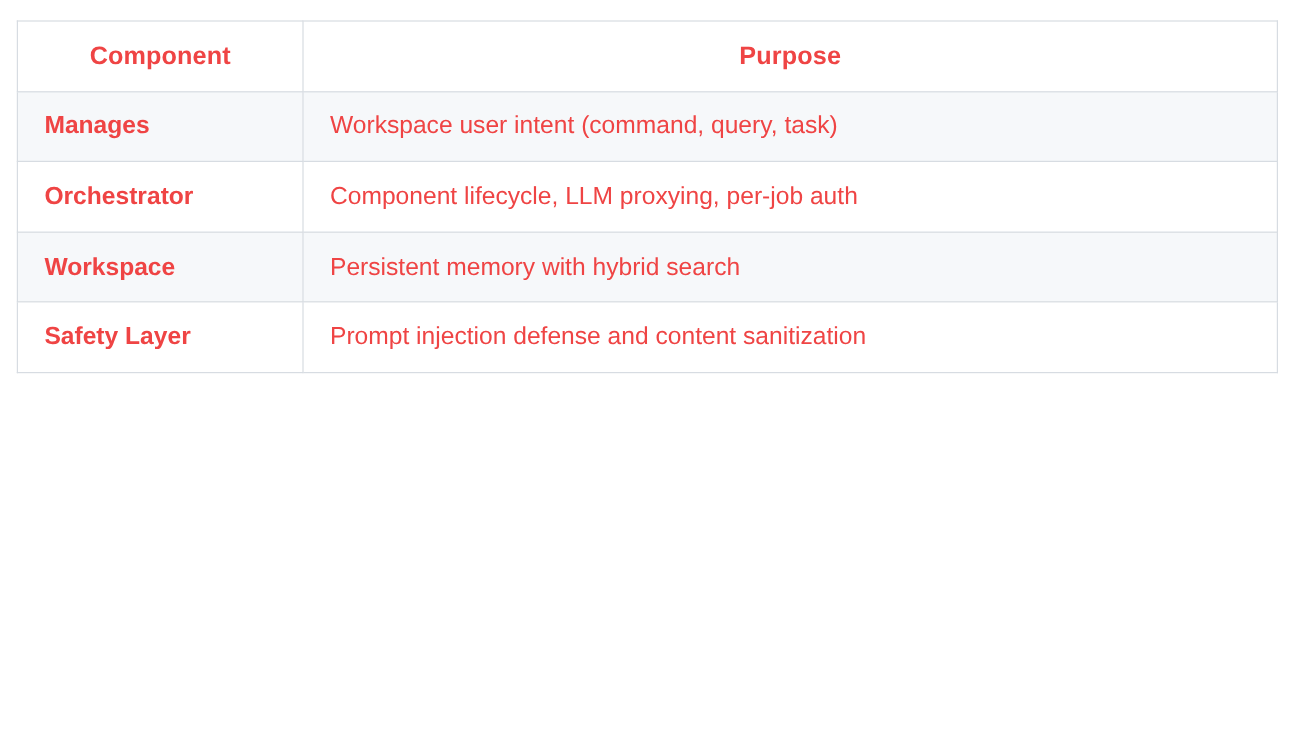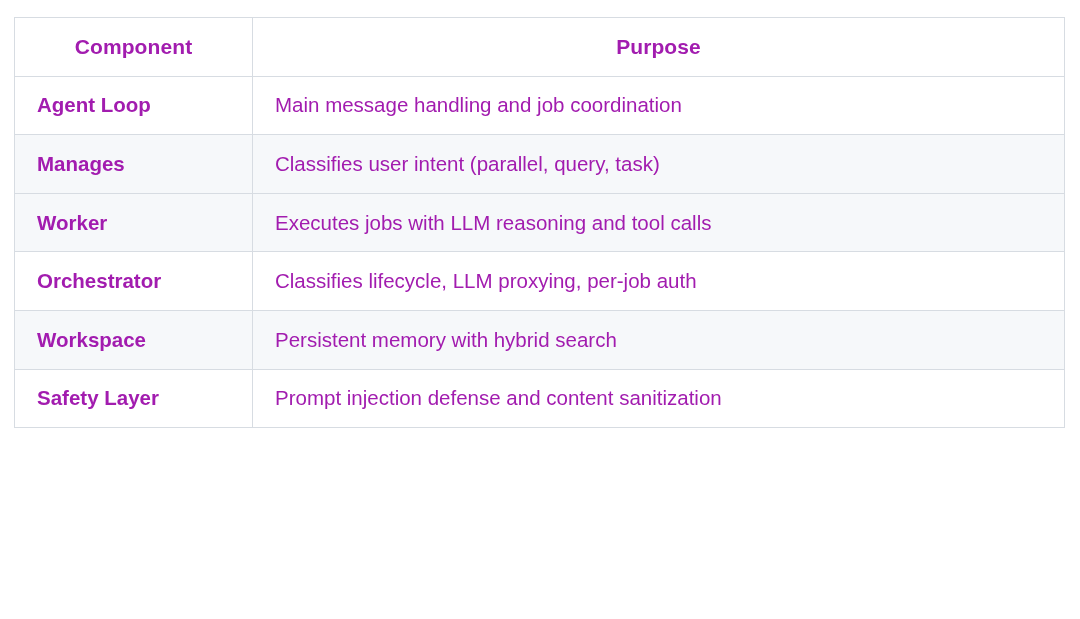--- a/index.html
+++ b/index.html
@@ -33,21 +33,21 @@
   }
   table.spec-table col.c-component { width: 238px; }
   table.spec-table col.c-purpose { width: 812px; }
 
   table.spec-table th,
   table.spec-table td {
     border: 1px solid #d7dce2;
     padding: 0 22px;
     height: 58.6px;
     vertical-align: middle;
-    color: #a21caf;
+    color: #ef4444;
   }
   table.spec-table thead th {
     background: #ffffff;
     text-align: center;
     font-size: 21px;
     font-weight: 700;
     letter-spacing: 0.1px;
   }
   table.spec-table tbody td {
     font-size: 20.5px;
@@ -77,35 +77,27 @@
         <col class="c-component">
         <col class="c-purpose">
       </colgroup>
       <thead>
         <tr>
           <th>Component</th>
           <th>Purpose</th>
         </tr>
       </thead>
       <tbody>
-        <tr>
-          <td class="component-cell">Agent Loop</td>
-          <td class="purpose-cell">Main message handling and job coordination</td>
-        </tr>
         <tr class="alt">
           <td class="component-cell">Manages</td>
-          <td class="purpose-cell">Classifies user intent (parallel, query, task)</td>
-        </tr>
-        <tr class="alt">
-          <td class="component-cell">Worker</td>
-          <td class="purpose-cell">Executes jobs with LLM reasoning and tool calls</td>
+          <td class="purpose-cell">Workspace user intent (command, query, task)</td>
         </tr>
         <tr>
           <td class="component-cell">Orchestrator</td>
-          <td class="purpose-cell">Classifies lifecycle, LLM proxying, per-job auth</td>
+          <td class="purpose-cell">Component lifecycle, LLM proxying, per-job auth</td>
         </tr>
         <tr class="alt">
           <td class="component-cell">Workspace</td>
           <td class="purpose-cell">Persistent memory with hybrid search</td>
         </tr>
         <tr>
           <td class="component-cell">Safety Layer</td>
           <td class="purpose-cell">Prompt injection defense and content sanitization</td>
         </tr>
       </tbody>

